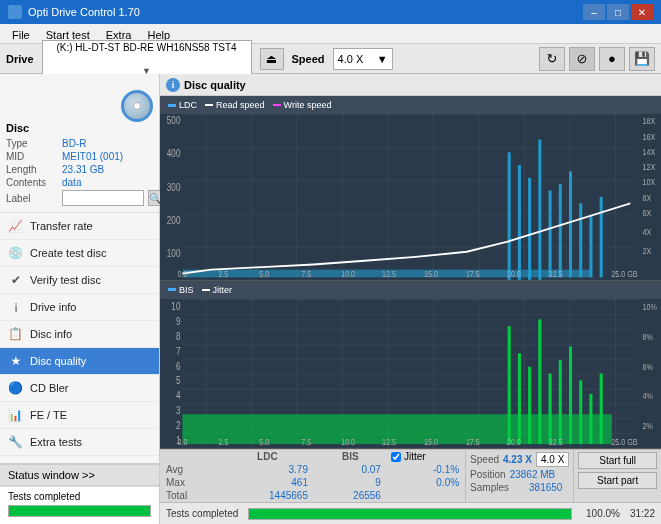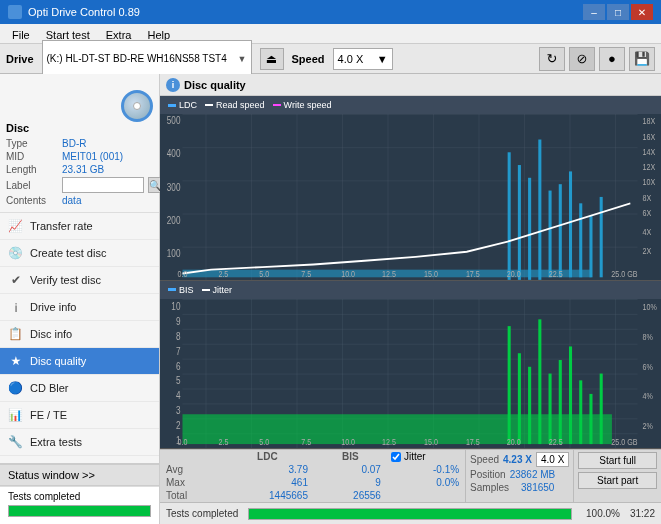--- a/index.html
+++ b/index.html
@@ -13,21 +13,21 @@
     .titlebar-btn { width: 22px; height: 16px; background: #4a7fc1; border: none; color: white; font-size: 10px; cursor: pointer; display: flex; align-items: center; justify-content: center; }
     .titlebar-btn.close { background: #c0392b; }
 
     
     .menubar { background: #f0f0f0; border-bottom: 1px solid #ccc; display: flex; gap: 0; padding: 4px 4px; height: 20px; }
     .menubar-item { padding: 1px 8px; font-size: 11px; cursor: pointer; color: #000; }
 
     
     .drivebar { background: #e8e8e8; border-bottom: 1px solid #bbb; display: flex; align-items: center; padding: 3px 6px; gap: 8px; height: 30px; }
     .drivebar-label { font-weight: bold; font-size: 11px; }
-    .drive-selector { display: flex; align-items: center; gap: 10px; background: white; border: 1px solid #aaa; padding: 1px 4px; font-size: 11px; height: 38px; min-width: 210px; justify-content: space-between; }
+    .drive-selector { display: flex; align-items: center; gap: 10px; background: white; border: 1px solid #aaa; padding: 1px 4px; font-size: 11px; height: 38px; min-width: 210px; justify-content: space-between; flex-direction: column; }
     .drive-arrow { font-size: 9px; color: #555; }
     .eject-btn { width: 24px; height: 22px; background: #d8d8d8; border: 1px solid #aaa; display: flex; align-items: center; justify-content: center; cursor: pointer; font-size: 12px; }
     .speed-label { font-weight: bold; }
     .speed-selector { background: white; border: 1px solid #aaa; padding: 1px 4px; font-size: 11px; height: 22px; display: flex; align-items: center; gap: 4px; min-width: 60px; justify-content: space-between; }
     .toolbar-btns { display: flex; gap: 4px; margin-left: auto; }
     .toolbar-btn { width: 26px; height: 24px; background: #d8d8d8; border: 1px solid #aaa; display: flex; align-items: center; justify-content: center; cursor: pointer; font-size: 13px; }
 
     
     .main { display: flex; height: calc(524px - 24px - 20px - 30px); }
 
@@ -96,21 +96,21 @@
     .status-progress-fill { height: 100%; background: #00c040; }
     .status-percent { font-size: 10px; color: #333; }
     .status-time { font-size: 10px; color: #333; }
   </style>
 </head>
 <body>
 
 <div class="titlebar">
   <div class="titlebar-left">
     <span class="titlebar-icon"></span>
-    <span>Opti Drive Control 0.89</span>
+    <span>Opti Drive Control 1.70</span>
   </div>
   <div class="titlebar-controls">
     <button class="titlebar-btn">–</button>
     <button class="titlebar-btn">□</button>
     <button class="titlebar-btn close">✕</button>
   </div>
 </div>
 
 <div class="menubar">
   <span class="menubar-item">File</span>
@@ -156,27 +156,27 @@
       </div>
       <div class="disc-info-row">
         <span class="disc-info-label">MID</span>
         <span class="disc-info-value">MEIT01 (001)</span>
       </div>
       <div class="disc-info-row">
         <span class="disc-info-label">Length</span>
         <span class="disc-info-value">23.31 GB</span>
       </div>
       <div class="disc-info-row">
+        <span class="disc-info-label">Contents</span>
+        <span class="disc-info-value">data</span>
+      </div>
+      <div class="disc-info-row">
         <span class="disc-info-label">Label</span>
         <input class="label-input" type="text" value="" style="">
         <div class="label-btn">🔍</div>
-      </div>
-      <div class="disc-info-row">
-        <span class="disc-info-label">Contents</span>
-        <span class="disc-info-value">data</span>
       </div>
     </div>
 
     <div class="nav-item">
       <span class="nav-icon">📈</span>
       <span>Transfer rate</span>
     </div>
     <div class="nav-item">
       <span class="nav-icon">💿</span>
       <span>Create test disc</span>
@@ -406,21 +406,21 @@
       <div style="display:flex; flex-direction:column; padding: 2px 4px; border-left: 1px solid #bbb; font-size:10px; gap:2px;">
         <div style="display:flex; align-items:center; gap:4px;">
           <span style="color:#555;">Speed</span>
           <span style="color:#1a6bc7; font-weight:bold;">4.23 X</span>
           <span class="speed-box">4.0 X</span>
         </div>
         <div style="display:flex; align-items:center; gap:4px;">
           <span style="color:#555;">Position</span>
           <span style="color:#1a6bc7;">23862 MB</span>
         </div>
-        <div style="display:flex; align-items:center; gap:12px;">
+        <div style="display:flex; align-items:center; gap:20px;">
           <span style="color:#555;">Samples</span>
           <span style="color:#1a6bc7;">381650</span>
         </div>
       </div>
       <div style="display:flex; flex-direction:column; padding: 2px 4px; gap: 3px; border-left: 1px solid #bbb;">
         <button class="start-full-btn">Start full</button>
         <button class="start-part-btn">Start part</button>
       </div>
     </div>
 

